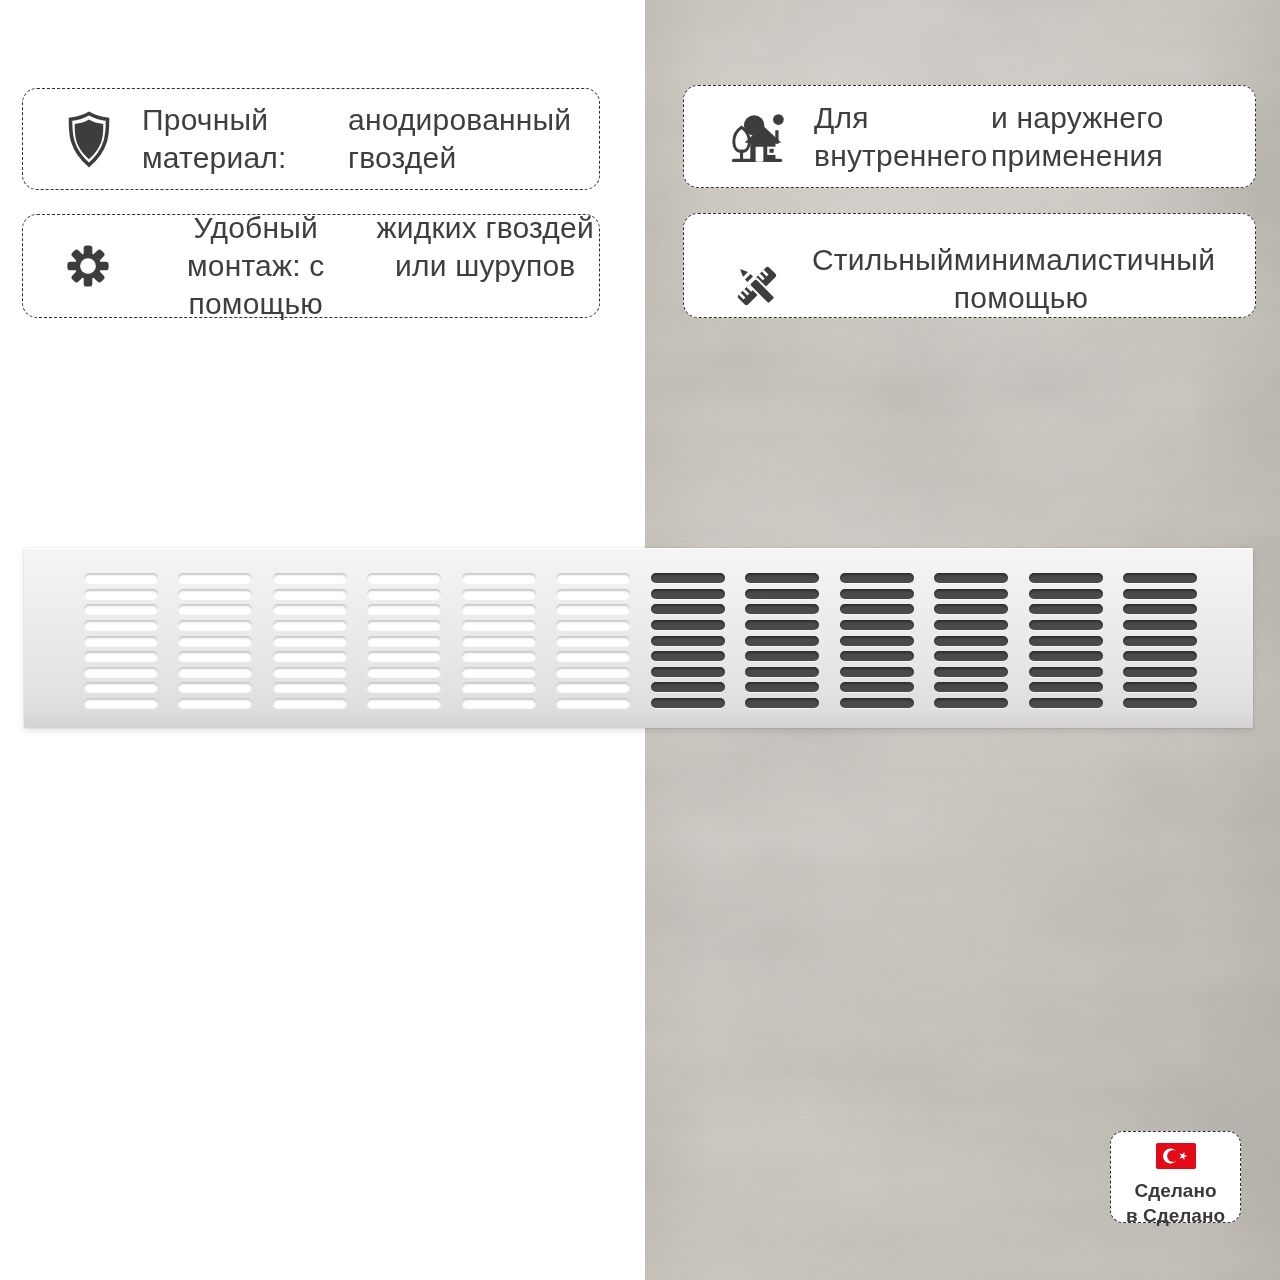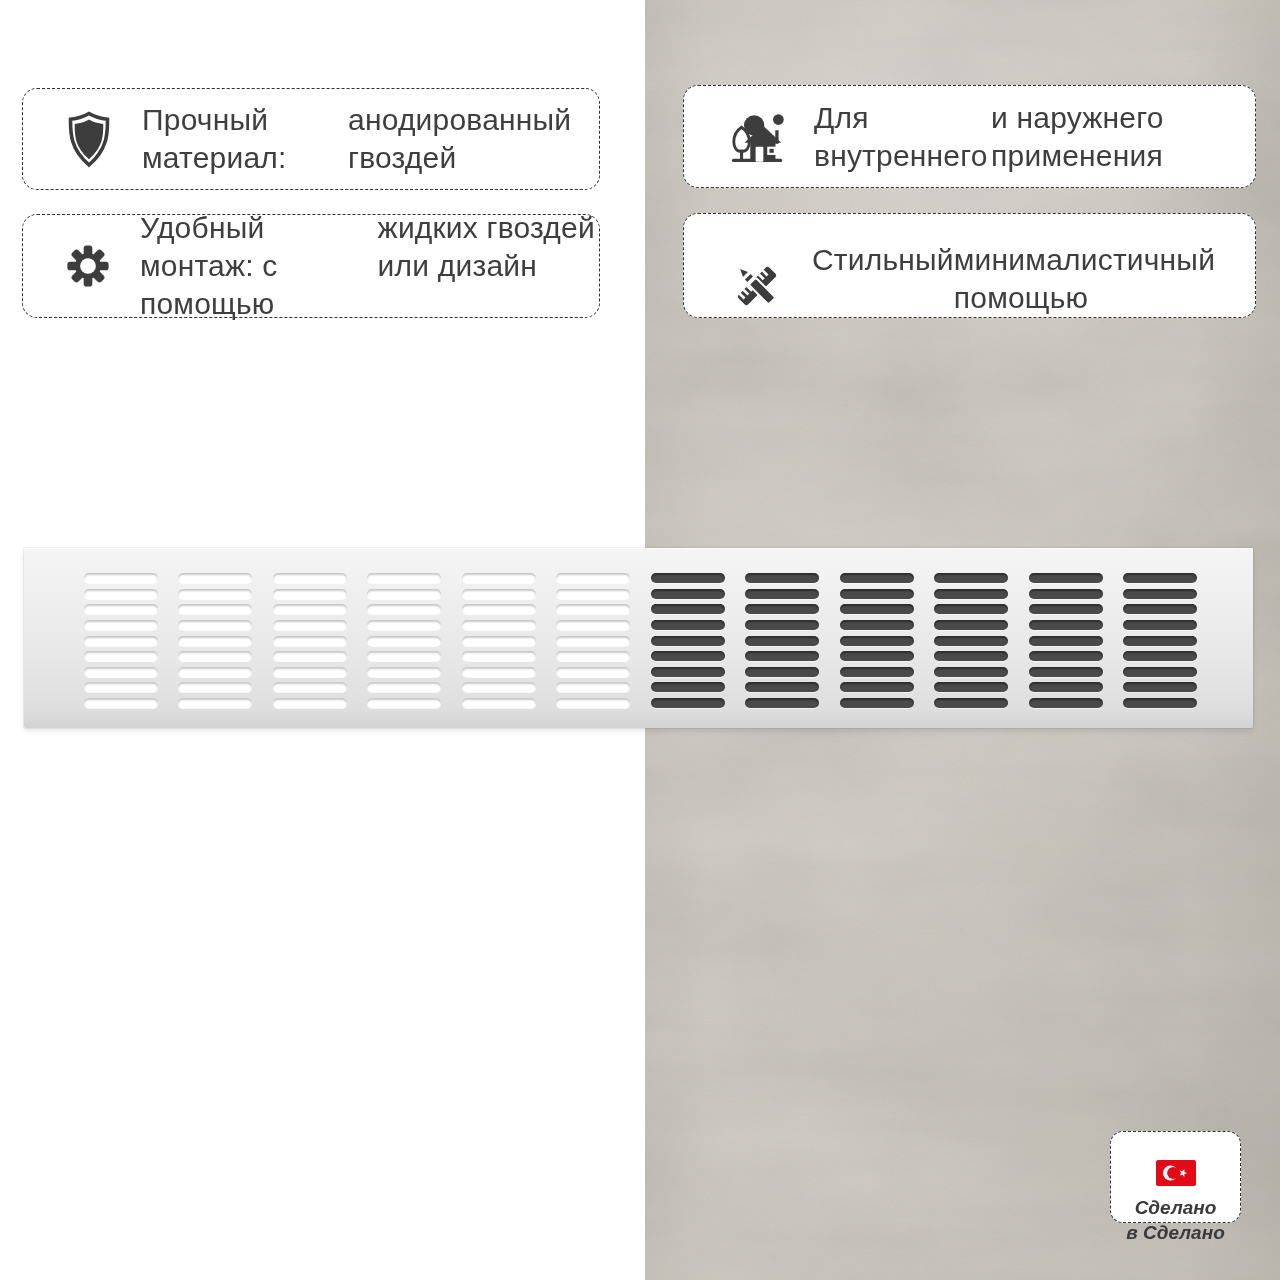--- a/index.html
+++ b/index.html
@@ -30,21 +30,21 @@
 
   
   .card {
     position:absolute; z-index:3; background:#ffffff;
     border:1.6px dashed #2f2f2f; border-radius:15px;
     display:flex; align-items:center;
   }
   .card .icon { flex:0 0 auto; display:flex; align-items:center; justify-content:center; }
   .card-text { display:flex; color:#3e3e3e; font-size:30px; line-height:38px; letter-spacing:0.2px; }
   .pos1 { left:22px;  top:88px;  width:578px; height:102px; padding-left:42px; gap:29px; }
-  .pos2 { left:22px;  top:214px; width:578px; height:104px; padding-left:42px; gap:29px; }
+  .pos2 { left:22px;  top:214px; width:578px; height:104px; padding-left:42px; gap:29px;text-align:center; }
   .pos3 { left:683px; top:85px;  width:573px; height:103px; padding-left:44px; gap:24px; }
   .pos4 { left:683px; top:213px; width:573px; height:105px; padding-left:44px; gap:26px;align-items:flex-end; }
 
   
   .plate {
     position:absolute; z-index:2; left:24px; top:548px; width:1229px; height:180px;
     background:linear-gradient(180deg,#f5f5f5 0%, #eeeeee 30%, #e7e7e7 62%, #dedede 90%, #d2d2d2 100%);
     box-shadow: 0 0 0 1px rgba(0,0,0,0.05), inset 0 1px 0 rgba(255,255,255,0.9),
                 0 3px 6px rgba(0,0,0,0.10);
     border-radius:2px;
@@ -61,21 +61,21 @@
   }
   .slot-dark {
     background:var(--slot-dark,#4a4a4a);
     box-shadow: inset 0 2px 2px rgba(0,0,0,0.40), 0 1px 0 rgba(255,255,255,0.55);
   }
 
   
   .badge {
     position:absolute; z-index:3; left:1110px; top:1131px; width:131px; height:92px;
     background:#ffffff; border:1.6px dashed #2f2f2f; border-radius:13px;
-    display:flex; flex-direction:column; align-items:center; padding-top:28px; gap:5px;font-style:italic;
+    display:flex; flex-direction:column; align-items:center; padding-top:11px; gap:5px;
   }
   .badge-text { display:flex; flex-direction:column; text-align:center;
     font-size:19px; font-weight:bold; color:#3a3a3a; line-height:25px; }
 </style>
 </head>
 <body>
 
 <div class="bg-left"></div>
 <div class="bg-right">
   <svg class="texture" width="635" height="1280" viewBox="0 0 635 1280" preserveAspectRatio="none">
@@ -126,21 +126,21 @@
         <rect x="19.5" y="2.5" width="9" height="11" rx="3" transform="rotate(180 24 24)"></rect>
         <rect x="19.5" y="2.5" width="9" height="11" rx="3" transform="rotate(225 24 24)"></rect>
         <rect x="19.5" y="2.5" width="9" height="11" rx="3" transform="rotate(270 24 24)"></rect>
         <rect x="19.5" y="2.5" width="9" height="11" rx="3" transform="rotate(315 24 24)"></rect>
       </g>
       <circle cx="24" cy="24" r="8.2" fill="#ffffff"></circle>
     </svg>
   </span>
   <div class="card-text">
     <span>Удобный монтаж: с помощью</span>
-    <span>жидких гвоздей или дизайн</span>
+    <span>жидких гвоздей или шурупов</span>
   </div>
 </div>
 
 <div class="card pos3">
   <span class="icon">
     <svg width="62" height="62" viewBox="0 0 64 64">
       <path d="M14 22 C8 26 6 32 6 37 C6 43 9 47 14 47 C19 47 22 43 22 37 C22 32 20 26 14 22 Z" fill="none" stroke="#3d3d3d" stroke-width="3"></path>
       <g fill="#3d3d3d">
         <rect x="12.4" y="45" width="3.2" height="11"></rect>
         <circle cx="27" cy="20" r="10.5"></circle>

